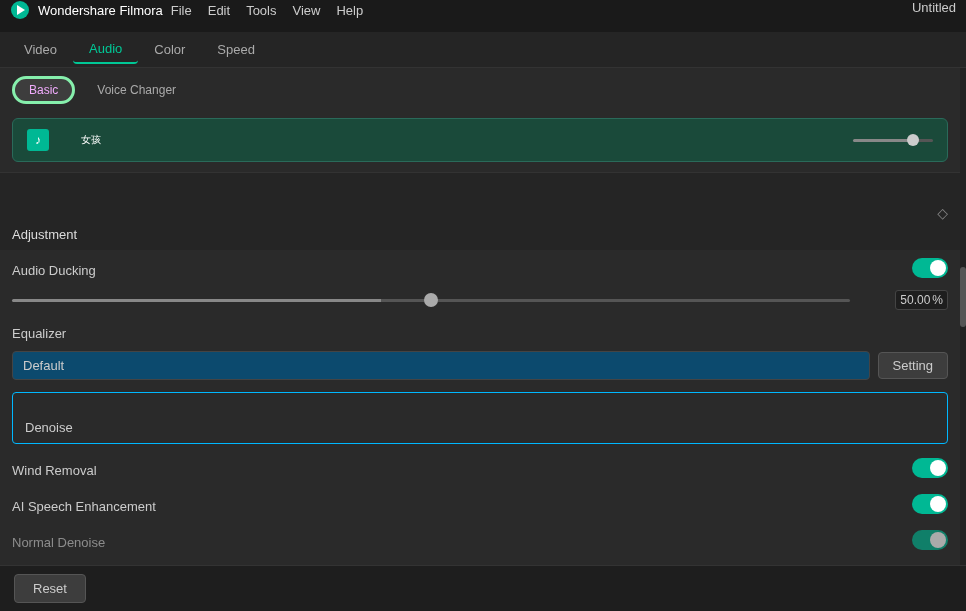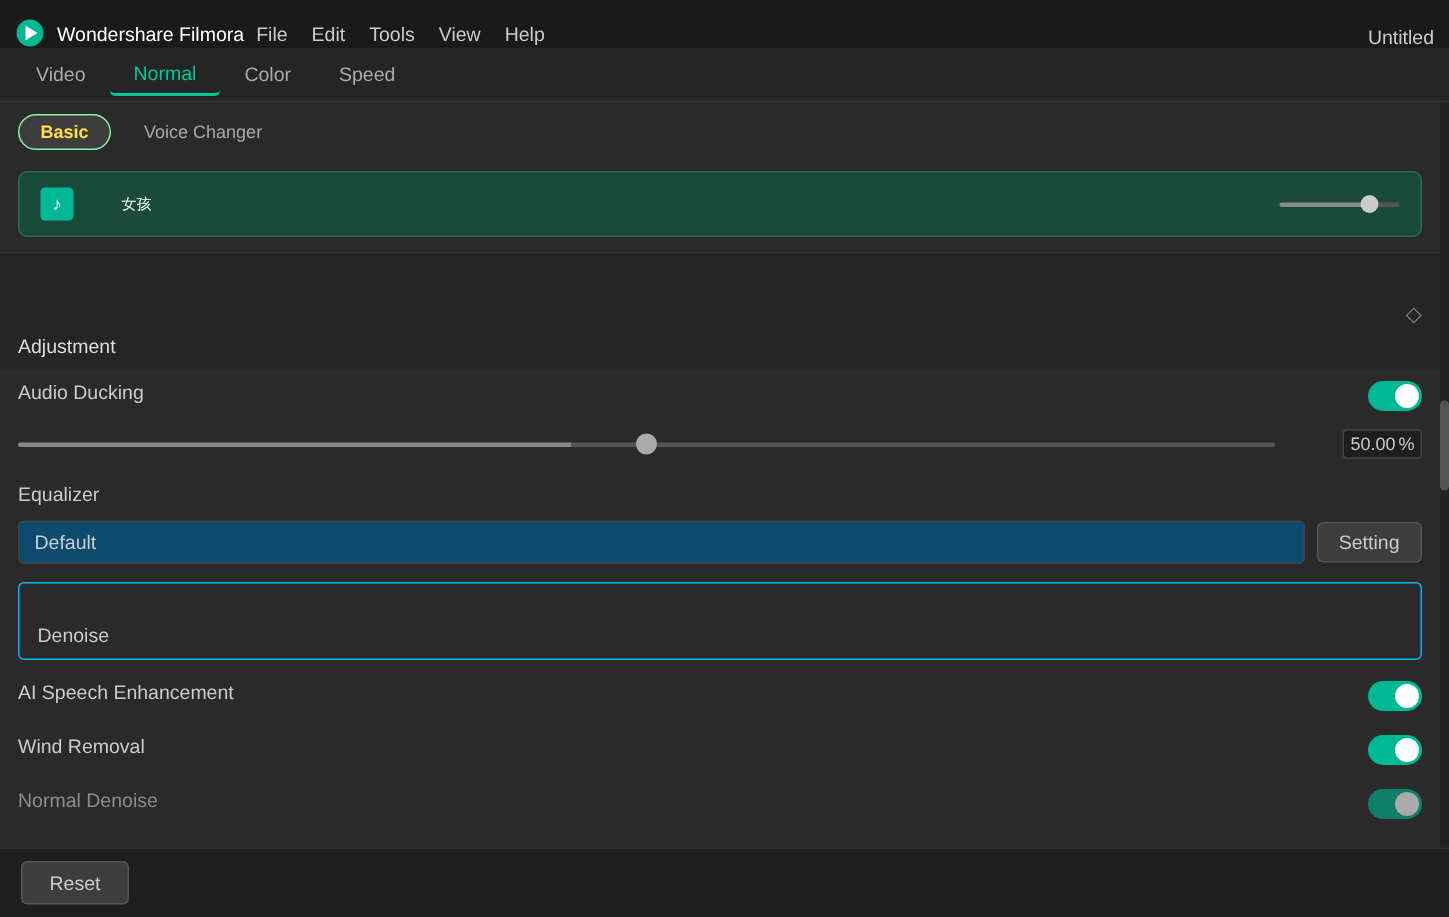--- a/index.html
+++ b/index.html
@@ -9,21 +9,21 @@
       background: #1e1e1e;
       color: #ccc;
       font-family: 'Segoe UI', Arial, sans-serif;
       font-size: 13px;
       overflow: hidden;
     }
 
     
     .title-bar {
       display: flex;
-      align-items: flex-end;
+      align-items: flex-start;
       background: #1a1a1a;
       height: 32px;
       padding: 0 10px;
       justify-content: space-between;
     }
     .title-bar-left {
       display: flex;
       align-items: center;
       gap: 8px;
     }
@@ -101,23 +101,22 @@
     }
     .sub-tab {
       padding: 4px 14px;
       border-radius: 14px;
       font-size: 12px;
       cursor: pointer;
       color: #aaa;
     }
     .sub-tab.active {
       background: #3d3d3d;
-      color: #fde047;
-      border: 1px solid #86efac;
-      font-weight: bold;
+      color: #f0abfc;
+      border: 3px solid #86efac;
     }
 
     
     .voice-changer-card {
       margin: 6px 12px 10px 12px;
       background: #1a4a3a;
       border-radius: 6px;
       padding: 10px 14px;
       display: flex;
       align-items: center;
@@ -183,21 +182,21 @@
       margin-top: 44px;
     }
     .diamond-icon {
       color: #888;
       font-size: 14px;
     }
 
     
     .row {
       display: flex;
-      align-items: flex-start;
+      align-items: flex-end;
       justify-content: space-between;
       padding: 8px 12px;
     }
     .row-label {
       color: #ccc;
       font-size: 13px;
     }
 
     
     .toggle {
@@ -377,21 +376,21 @@
       <span class="menu-item">Tools</span>
       <span class="menu-item">View</span>
       <span class="menu-item">Help</span>
     </div>
   </div>
   <div class="title-bar-right">Untitled</div>
 </div>
 
 <div class="main-tabs">
   <div class="main-tab">Video</div>
-  <div class="main-tab active">Normal</div>
+  <div class="main-tab active">Audio</div>
   <div class="main-tab">Color</div>
   <div class="main-tab">Speed</div>
 </div>
 
 <div class="content">
   <div class="panel">
 
     <div class="sub-tabs">
       <div class="sub-tab active">Basic</div>
       <div class="sub-tab">Voice Changer</div>
@@ -441,26 +440,26 @@
         <option>Jazz</option>
       </select>
       <button class="setting-btn">Setting</button>
     </div>
 
     <div class="denoise-box">
       <span class="denoise-label">Denoise</span>
     </div>
 
     <div class="row">
+      <span class="row-label">Wind Removal</span>
+      <div class="toggle"></div>
+    </div>
+
+    <div class="row">
       <span class="row-label">AI Speech Enhancement</span>
-      <div class="toggle"></div>
-    </div>
-
-    <div class="row">
-      <span class="row-label">Wind Removal</span>
       <div class="toggle"></div>
     </div>
 
     <div class="row" style="opacity:0.6;">
       <span class="row-label">Normal Denoise</span>
       <div class="toggle"></div>
     </div>
 
   </div>
 

